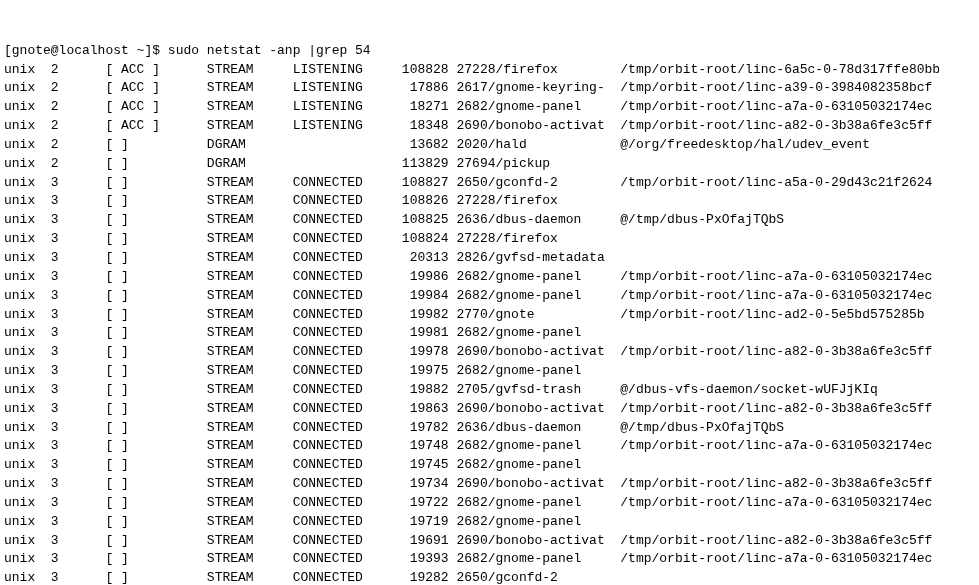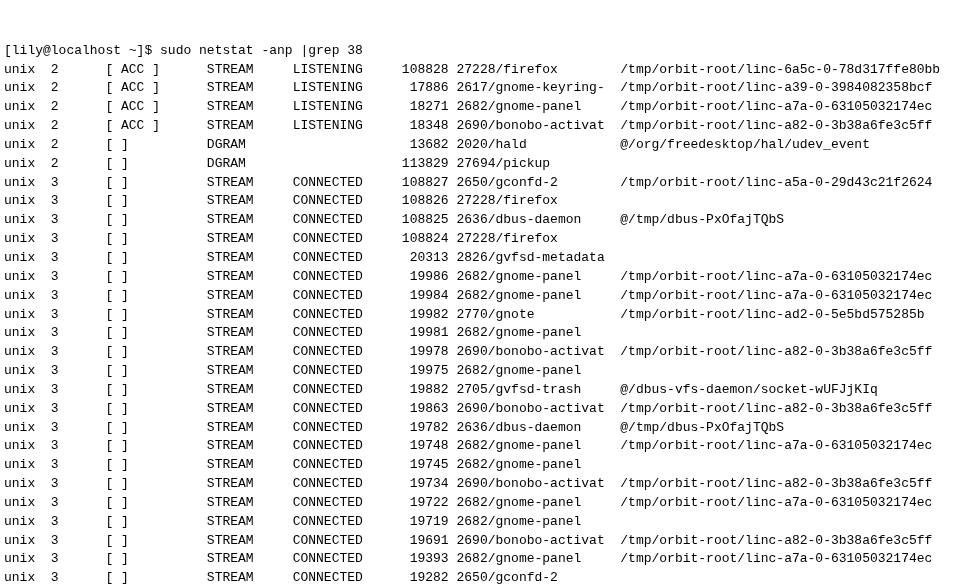--- a/index.html
+++ b/index.html
@@ -9,21 +9,21 @@
       margin: 0;
       padding: 4px;
       background: #fff;
       color: #000;
       white-space: pre;
     }
   </style>
 </head>
 <body>
 
-<div><span>[lily@localhost ~]$ </span><span>sudo netstat -anp |grep 38</span>
+<div><span>[gnote@localhost ~]$ </span><span>sudo netstat -anp |grep 54</span>
 <div id="rows">unix  2      [ ACC ]      STREAM     LISTENING     108828 27228/firefox        /tmp/orbit-root/linc-6a5c-0-78d317ffe80bb
 unix  2      [ ACC ]      STREAM     LISTENING      17886 2617/gnome-keyring-  /tmp/orbit-root/linc-a39-0-3984082358bcf
 unix  2      [ ACC ]      STREAM     LISTENING      18271 2682/gnome-panel     /tmp/orbit-root/linc-a7a-0-63105032174ec
 unix  2      [ ACC ]      STREAM     LISTENING      18348 2690/bonobo-activat  /tmp/orbit-root/linc-a82-0-3b38a6fe3c5ff
 unix  2      [ ]          DGRAM                     13682 2020/hald            @/org/freedesktop/hal/udev_event
 unix  2      [ ]          DGRAM                    113829 27694/pickup         
 unix  3      [ ]          STREAM     CONNECTED     108827 2650/gconfd-2        /tmp/orbit-root/linc-a5a-0-29d43c21f2624
 unix  3      [ ]          STREAM     CONNECTED     108826 27228/firefox        
 unix  3      [ ]          STREAM     CONNECTED     108825 2636/dbus-daemon     @/tmp/dbus-PxOfajTQbS
 unix  3      [ ]          STREAM     CONNECTED     108824 27228/firefox        

